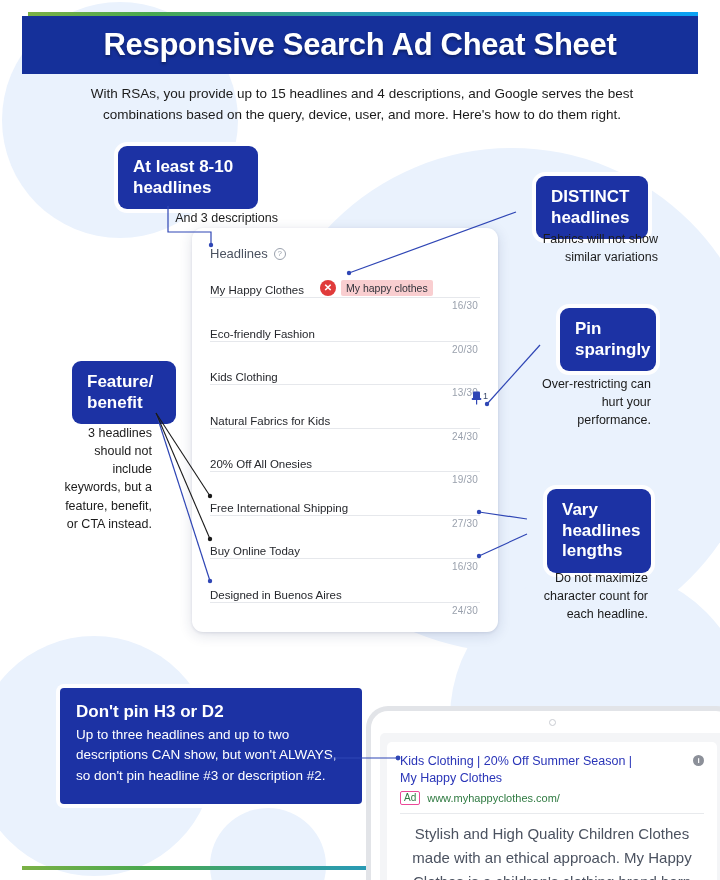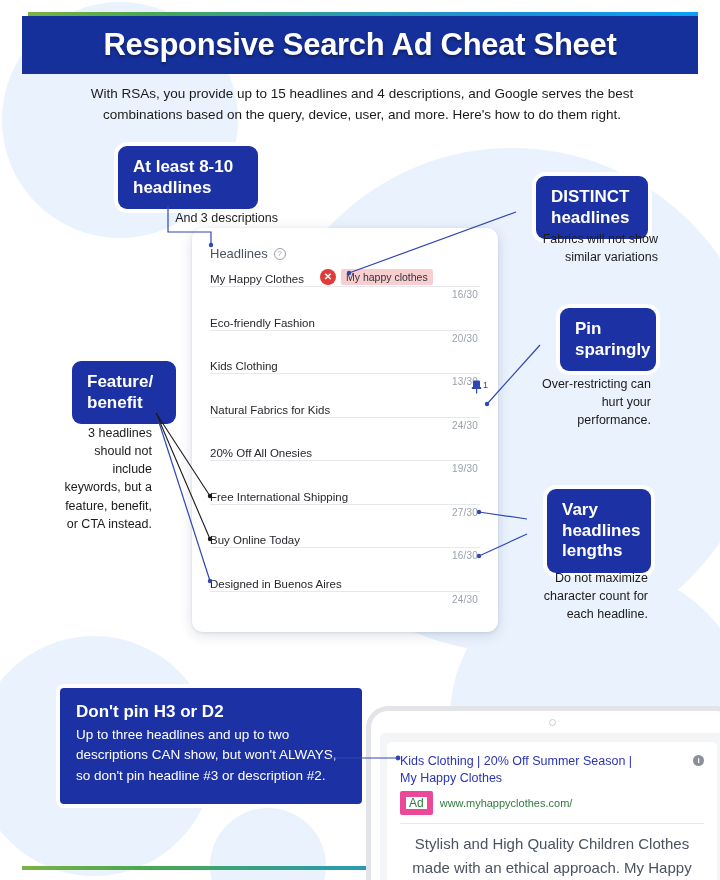--- a/index.html
+++ b/index.html
@@ -69,21 +69,21 @@
   #dontpin-title { font-size:17px; font-weight:bold; margin-bottom:3px; }
   #dontpin-body  { font-size:13.5px; line-height:1.5; }
 
   
   #headlines-card {
     position:absolute; left:192px; top:228px; width:306px; height:404px; z-index:7;
     background:#fff; border-radius:11px;
     box-shadow:0 3px 14px rgba(30,40,90,.14), 0 1px 3px rgba(30,40,90,.10);
     padding:18px 18px 0 18px;
   }
-  #card-header { display:flex; align-items:center; gap:6px; }
+  #card-header { display:flex; align-items:center; gap:6px; margin-bottom:11px; }
   #card-title { font-size:13px; color:#4b5260; }
   .help-icon {
     width:12px; height:12px; border:1.2px solid #9aa1ad; border-radius:50%;
     font-size:8px; line-height:10px; text-align:center; color:#9aa1ad;
     display:inline-block;
   }
   .hl-row { position:relative; height:43.5px; }
   .hl-line { display:flex; align-items:flex-end; height:24px; }
   .hl-text { font-size:11.5px; color:#26282d; white-space:nowrap; }
   .hl-under { position:absolute; left:0; right:0; top:25px; height:1px; background:#e6e8ec; }
@@ -125,21 +125,21 @@
   #ad-card { background:#fff; border-radius:5px; padding:11px 13px 12px 13px; }
   #ad-head-row { display:flex; align-items:flex-start; justify-content:space-between; }
   #ad-title { font-size:12.5px; line-height:1.35; color:#2a35b8; max-width:248px; }
   #ad-info {
     width:11px; height:11px; border-radius:50%; background:#8c9099;
     color:#fff; font-size:8px; font-weight:bold; line-height:11px; text-align:center;
     flex:0 0 auto; margin-top:2px;
   }
   #ad-url-row { display:flex; align-items:center; gap:7px; margin-top:4px; }
   #ad-badge {
-    border:6px solid #ec4899; color:#2f7a41; font-size:12px;
+    border:1px solid #ec4899; color:#2f7a41; font-size:10px;
     padding:0px 3px; border-radius:2px; line-height:12px;
   }
   #ad-url { font-size:11px; color:#2f7a41; }
   #ad-rule { height:1px; background:#e8eaed; margin:8px 0 8px 0; }
   #ad-desc { font-size:15px; line-height:1.62; color:#4b5260;text-align:center; }
 
   
   #lines { position:absolute; inset:0; z-index:9; pointer-events:none; }
 </style>
 </head>

